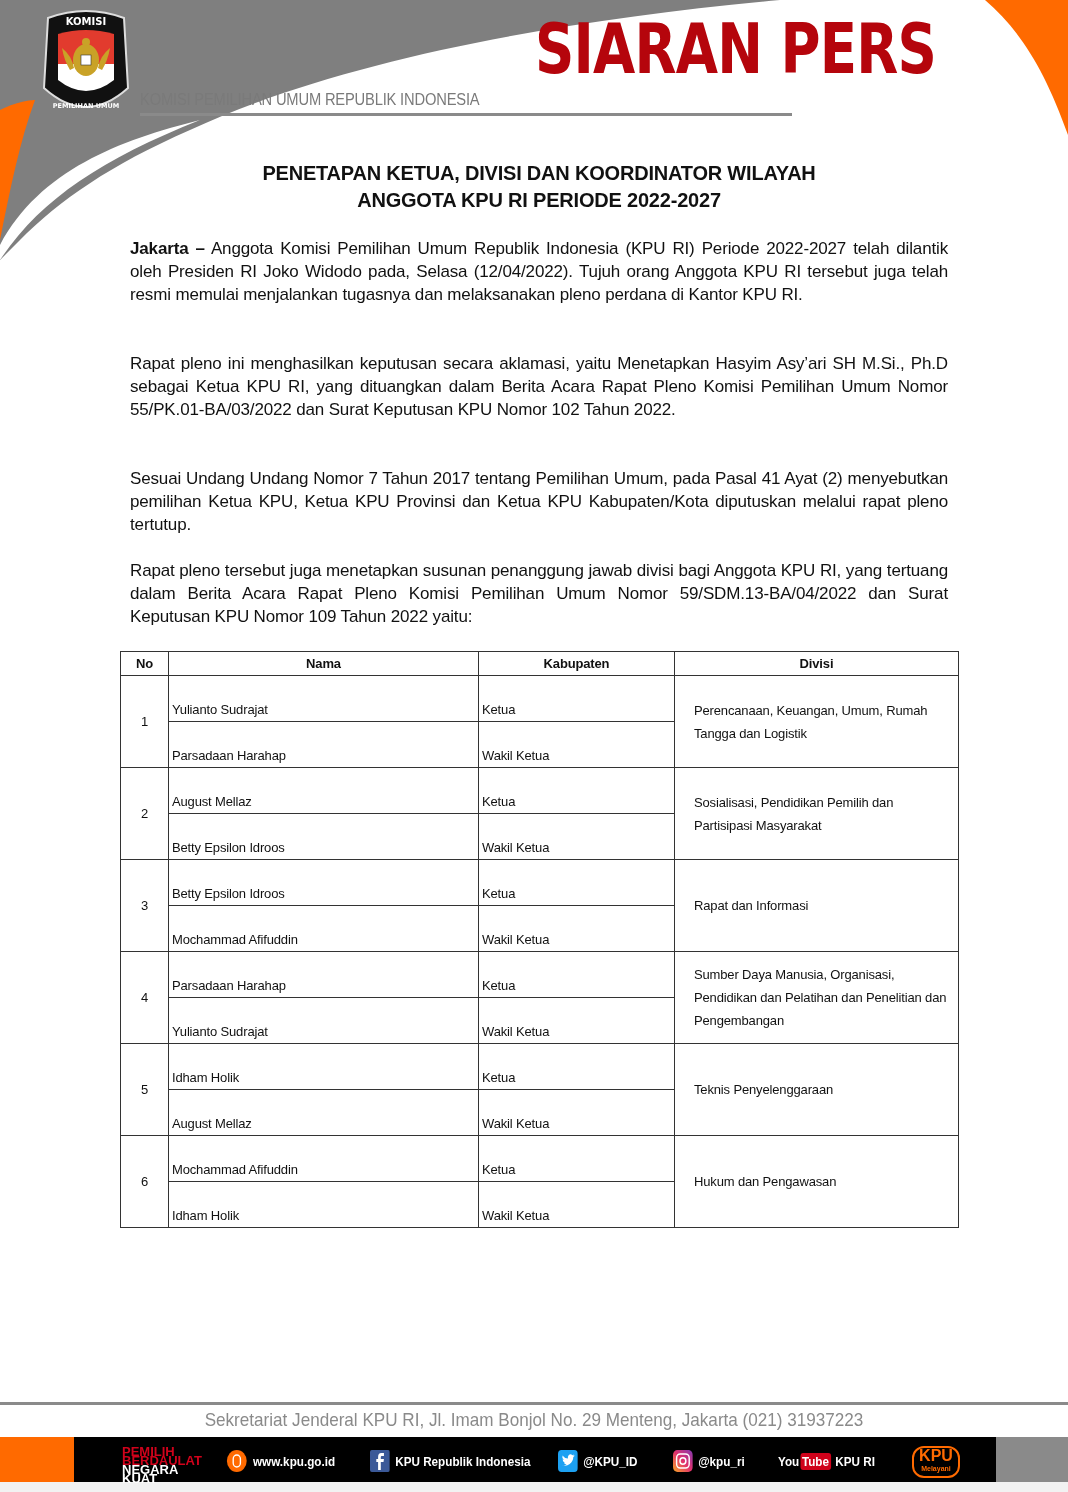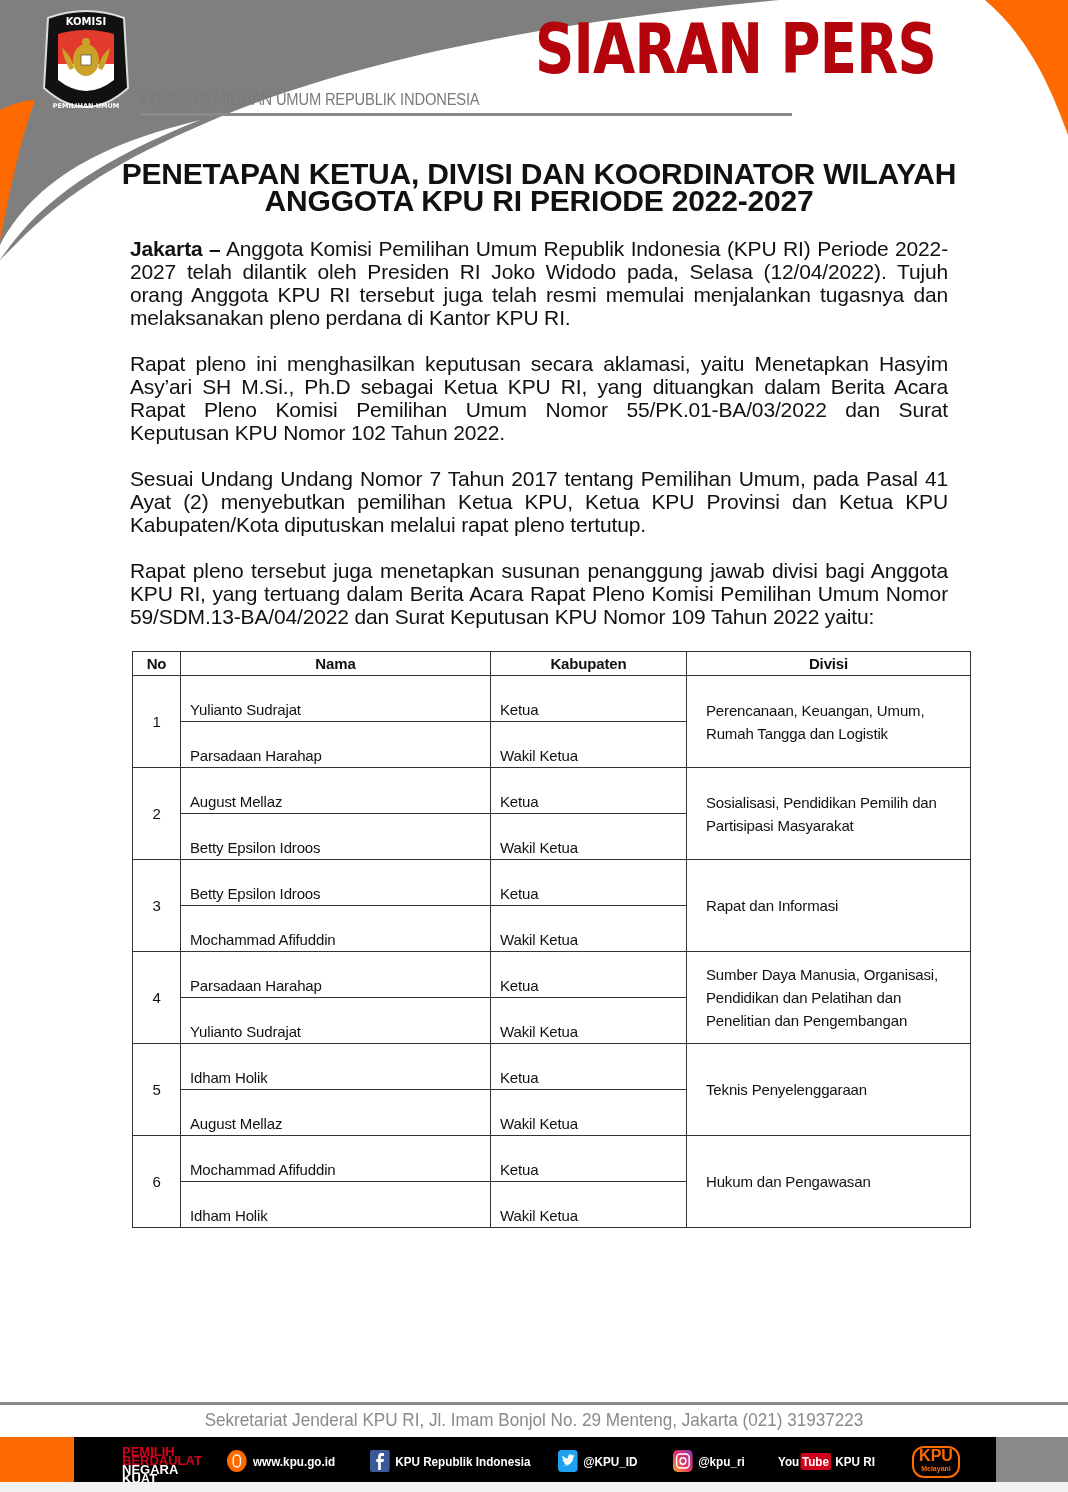--- a/index.html
+++ b/index.html
@@ -17,44 +17,44 @@
     }
     .org-rule { position: absolute; left: 140px; top: 113px; width: 652px; height: 3px; background: #8a8a8a; }
     .siaran {
       position: absolute; left: 535px; top: 14px; font-size: 70px; font-weight: bold; color: #b5050c;
       letter-spacing: -1px; transform: scaleX(0.78); transform-origin: left top; line-height: 1;
       font-family: "DejaVu Sans", sans-serif;
     }
     
     .title {
       position: absolute; left: 120px; top: 160px; width: 838px; text-align: center;
-      font-size: 30px; font-weight: bold; line-height: 27px; letter-spacing: -0.2px;
+      font-size: 20px; font-weight: bold; line-height: 27px; letter-spacing: -0.2px;
     }
     
     .para {
-      position: absolute; left: 130px; width: 818px; font-size: 21px; line-height: 23px;
+      position: absolute; left: 130px; width: 818px; font-size: 17px; line-height: 23px;
       text-align: justify; letter-spacing: -0.15px;
     }
     .para b { font-weight: bold; }
     #p1 { top: 237px; }
     #p2 { top: 352px; }
     #p3 { top: 467px; }
     #p4 { top: 559px; }
     
     table.kpu {
-      position: absolute; left: 132px; top: 651px; width: 839px; border-collapse: collapse;
-      font-size: 15px; letter-spacing: -0.15px;
+      position: absolute; left: 120px; top: 651px; width: 839px; border-collapse: collapse;
+      font-size: 13px; letter-spacing: -0.15px;
     }
     table.kpu th, table.kpu td { border: 1px solid #333; padding: 0; }
     table.kpu th { height: 23px; font-weight: bold; text-align: center; }
     .c-no { width: 48px; }
     .c-nama { width: 310px; }
     .c-ked { width: 196px; }
     table.kpu td.no { text-align: center; vertical-align: middle; }
-    table.kpu td.cell { height: 45px; vertical-align: bottom; padding-left: 9px; padding-bottom: 0; line-height: 22px; }
+    table.kpu td.cell { height: 45px; vertical-align: bottom; padding-left: 3px; padding-bottom: 0; line-height: 22px; }
     table.kpu td.cell.k { }
     table.kpu td.div { vertical-align: middle; padding-left: 19px; padding-right: 6px; line-height: 23px; }
     
     .foot-rule { position: absolute; left: 0; top: 1402px; width: 1068px; height: 3px; background: #8a8a8a; }
     .foot-addr {
       position: absolute; left: 0; top: 1409px; width: 1068px; text-align: center; font-size: 19px; color: #8a8a8a;
       transform: scaleX(0.9);
     }
     .foot-bar { position: absolute; left: 0; top: 1437px; width: 1068px; height: 45px; background: #000; }
     .foot-orange { position: absolute; left: 0; top: 1437px; width: 74px; height: 45px; background: #ff6a00; }

